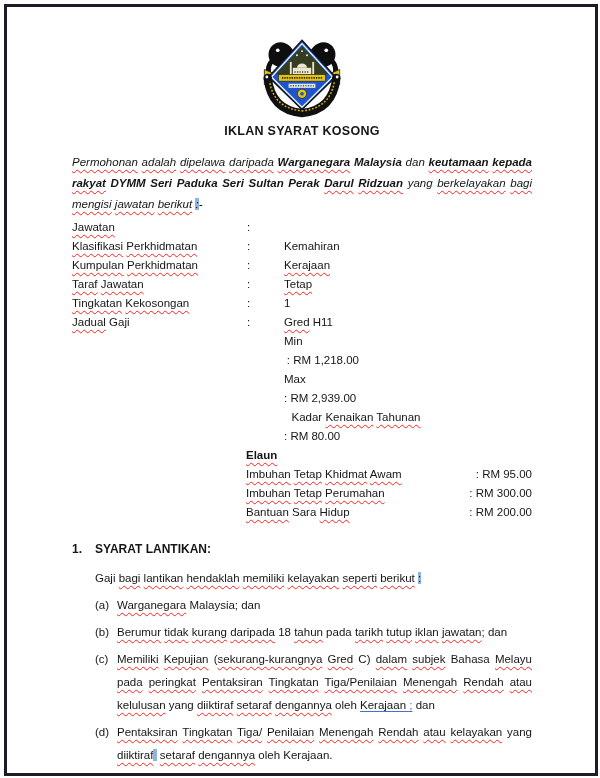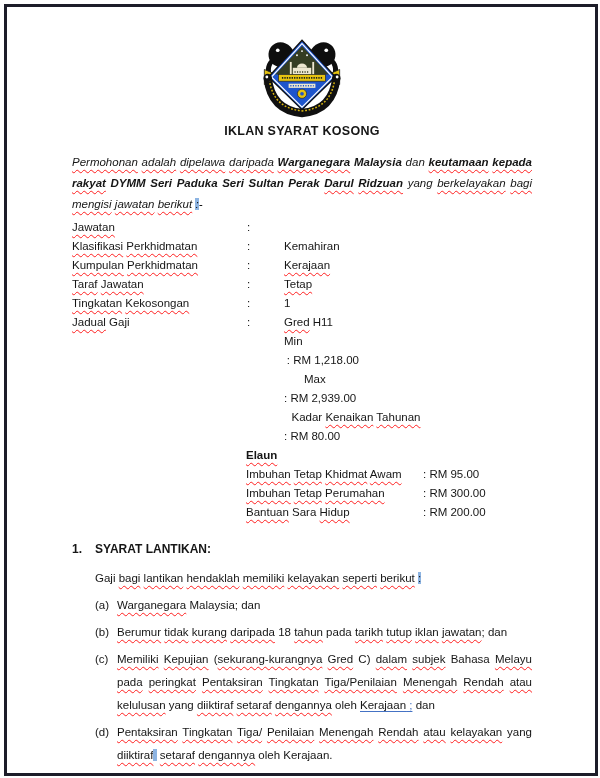--- a/index.html
+++ b/index.html
@@ -22,26 +22,26 @@
   .title { text-align: center; font-weight: bold; font-size: 12.5px; margin: 6px 0 0; letter-spacing: .3px; }
   .intro { text-align: justify; line-height: 21px; margin: 14px 0 0; font-style: italic; }
 
   .info { margin-top: 3px; }
   .irow { display: flex; line-height: 19px; }
   .ilbl { width: 175px; }
   .icol { width: 37px; }
 
   .sal { margin-left: 212px; }
   .sal-line { display: flex; line-height: 19px; white-space: nowrap; flex-direction: column; }
-  .sm1 { width: 34px; } .sm2 { width: 75px; text-align: right; } .sm3 { width: 35px; margin-left: 20px; }
+  .sm1 { width: 34px; } .sm2 { width: 75px; text-align: right; } .sm3 { width: 35px; }
   .sk1 { width: 144px; white-space: normal; text-align: center; }
 
   .elaun { margin-left: 174px; }
   .eh { line-height: 19px; }
-  .erow { display: flex; line-height: 19px; }
+  .erow { display: flex; line-height: 19px; justify-content: space-between; }
   .elbl { width: 177px; }
 
   .syarat { margin-top: 18px; }
   .shead { display: flex; font-weight: bold; font-size: 12px; line-height: 19px; }
   .snum { width: 23px; }
   .sbody { padding-left: 23px; margin-top: 8px; }
   .lead { line-height: 23px; margin-bottom: 4px; }
   .item { display: flex; margin-bottom: 4px; }
   .imark { width: 22px; flex: none; line-height: 23px; }
   .itext { flex: 1; text-align: justify; line-height: 23px; }

